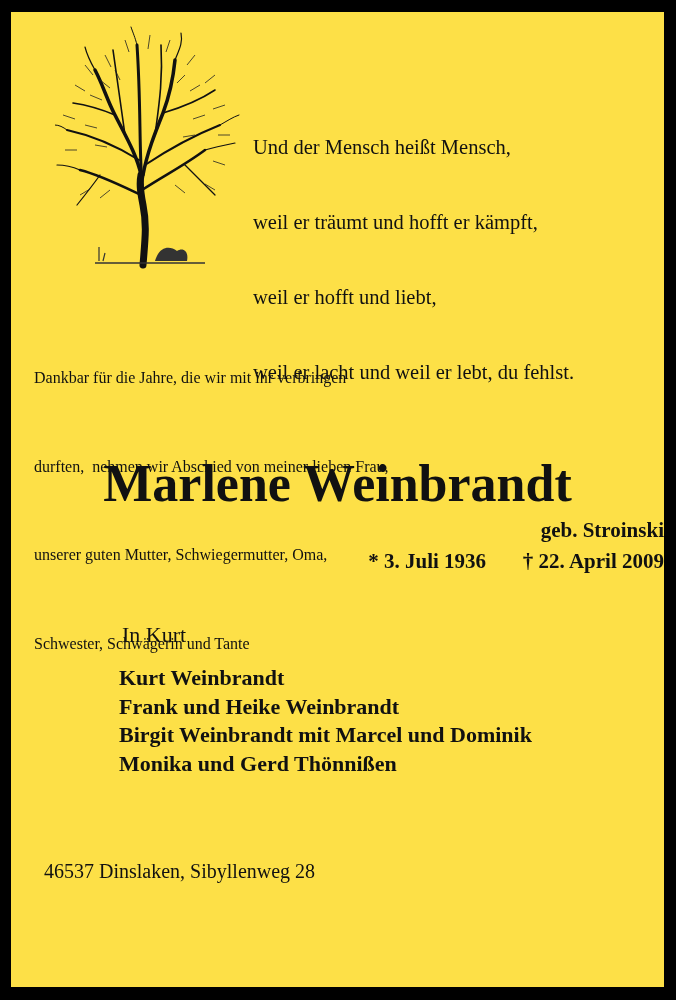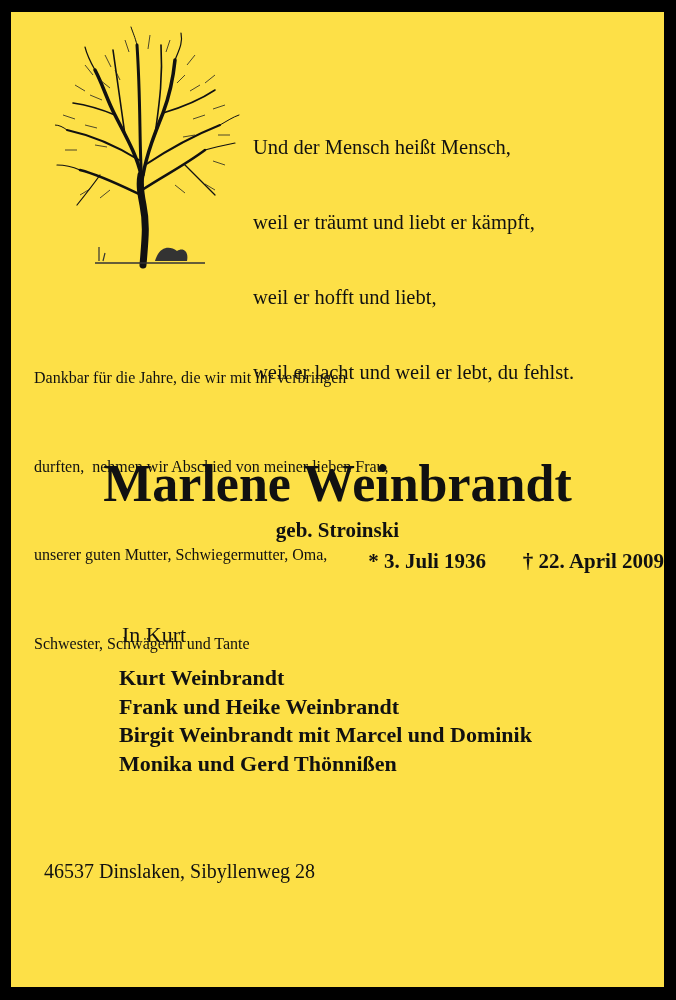--- a/index.html
+++ b/index.html
@@ -16,21 +16,21 @@
   }
   .intro {
     position: absolute; left: 23px; top: 292px;
     font-size: 16px; line-height: 29.5px; white-space: pre;
   }
   .name {
     position: absolute; left: 0; width: 653px; top: 442px; text-align: center;
     font-weight: bold; font-size: 52px; line-height: 60px; letter-spacing: 0px;
   }
   .maiden {
-    position: absolute; left: 0; width: 653px; top: 506px; text-align: center;
+    position: absolute; left: 0; width: 653px; top: 506px; text-align: right;
     font-weight: bold; font-size: 21px; line-height: 25px;
   }
   .dates {
     position: absolute; left: 0; width: 653px; top: 535px; text-align: right;
     font-weight: bold; font-size: 21px; line-height: 28px; white-space: pre;
   }
   .inliebe {
     position: absolute; left: 111px; top: 609px;
     font-size: 22px; line-height: 28px;
   }
@@ -87,21 +87,21 @@
       </g>
 
       <path d="M40 238 L150 238" stroke="#333" stroke-width="1.5"></path>
       <path d="M100 236 c4 -14 14 -16 22 -10 c6 -4 12 0 10 10 z" fill="#333"></path>
       <path d="M44 236 l0 -14 M48 236 l2 -8" stroke="#333" stroke-width="1.2"></path>
     </svg>
   </div>
 
   <div class="poem">
     <div>Und der Mensch heißt Mensch,</div>
-    <div>weil er träumt und liebt er kämpft,</div>
+    <div>weil er träumt und hofft er kämpft,</div>
     <div>weil er hofft und liebt,</div>
     <div>weil er lacht und weil er lebt, du fehlst.</div>
   </div>
 
   <div class="intro">
     <div>Dankbar für die Jahre, die wir mit ihr verbringen</div>
     <div>durften,  nehmen wir Abschied von meiner lieben Frau,</div>
     <div>unserer guten Mutter, Schwiegermutter, Oma,</div>
     <div>Schwester, Schwägerin und Tante</div>
   </div>

